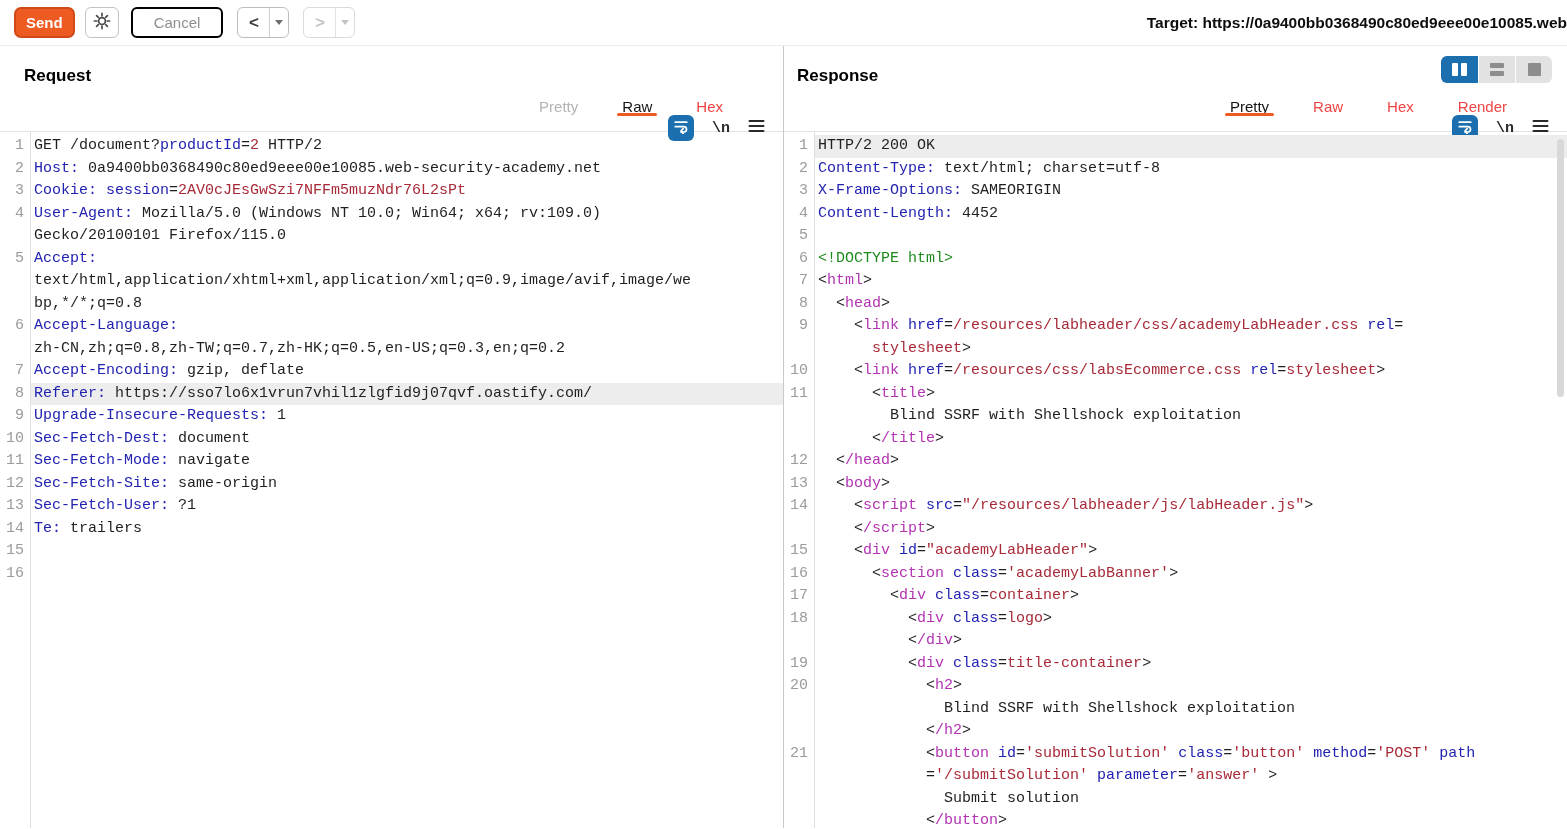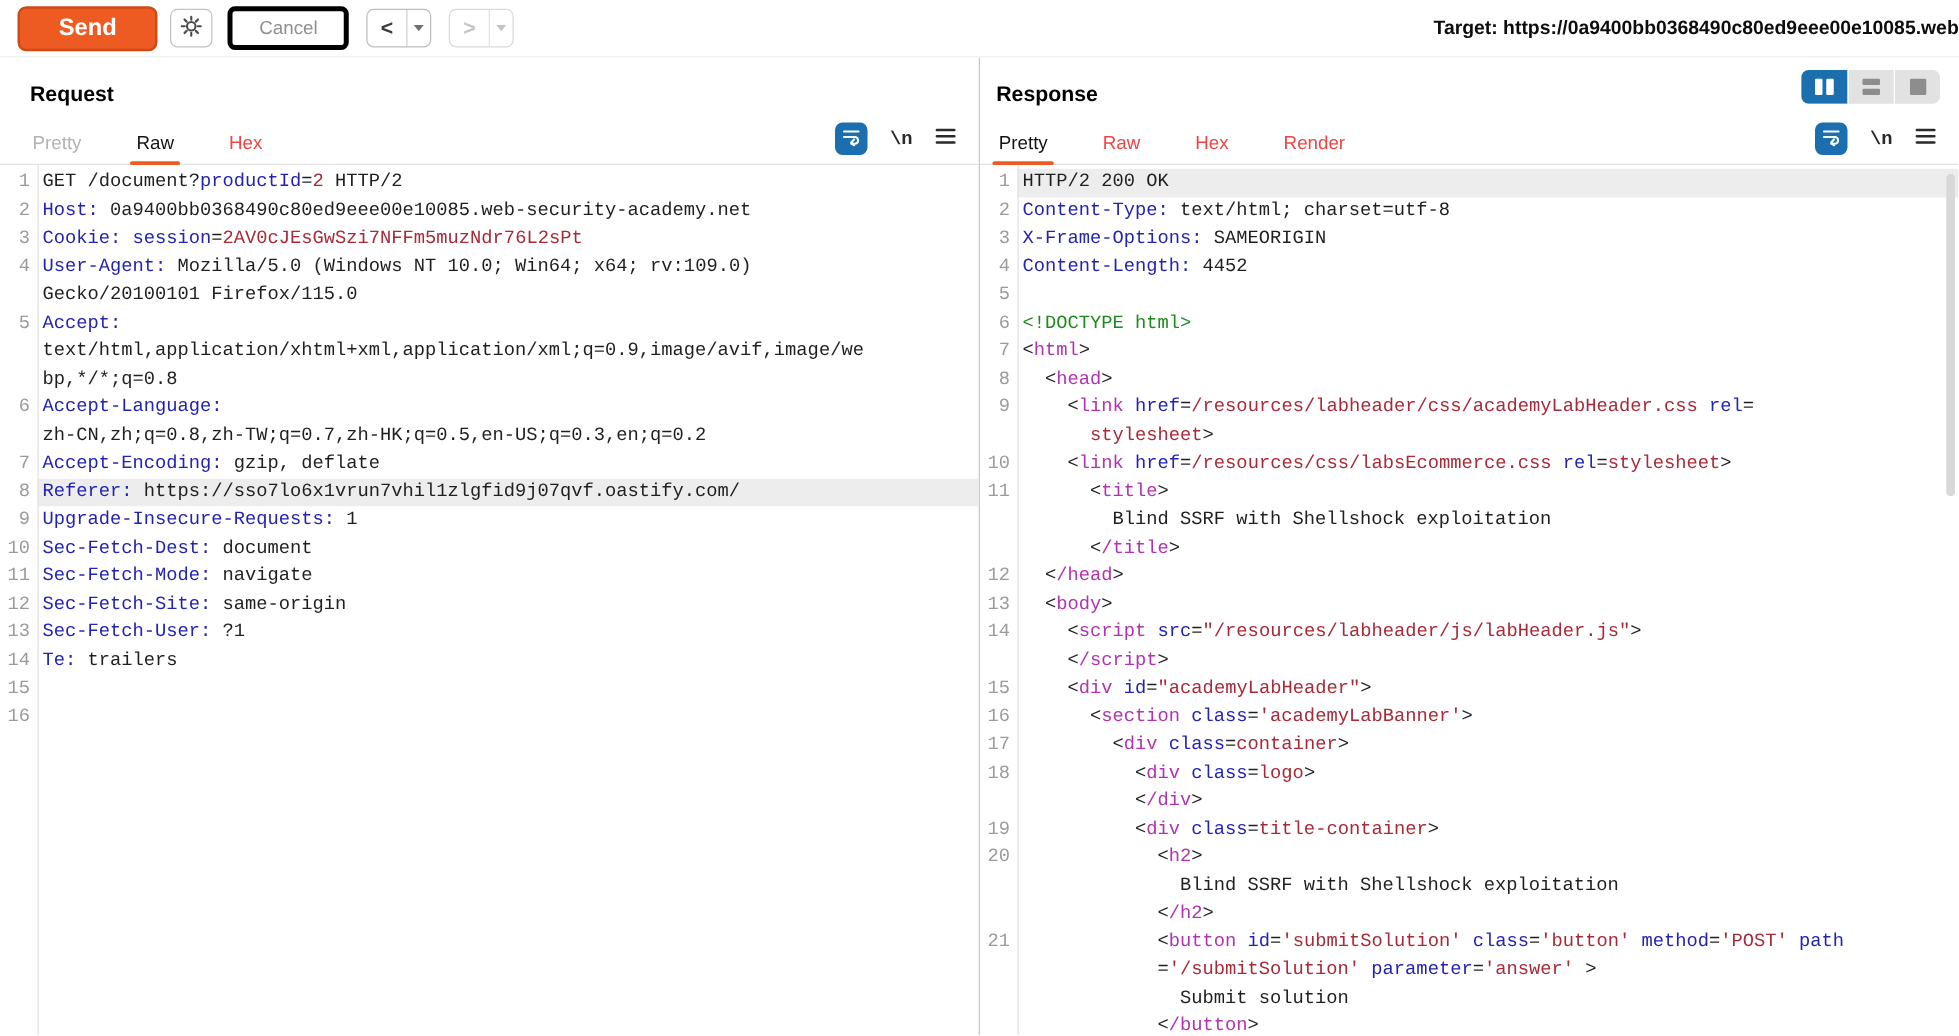--- a/index.html
+++ b/index.html
@@ -7,24 +7,24 @@
     --sd:#1f1f1f; --sb:#2323b2; --sr:#a82a38; --sm:#b232b2; --sg:#1d8a1d;
     --gut:#9b9b9b; --hl:#ededed;
   }
   *{box-sizing:border-box; margin:0; padding:0;}
   html,body{width:1567px; height:829px; overflow:hidden; background:#fff;
     font-family:"Liberation Sans","DejaVu Sans",sans-serif; color:#1a1a1a;}
   
   .toolbar{height:46px; display:flex; align-items:center; padding:0 0 0 14px; gap:10px;
     border-bottom:1px solid #ededed; background:#fff; overflow:hidden;}
   .btn-send{background:var(--orange); border:2px solid #d04a18; color:#fff; font-weight:700;
-    font-size:19px; border-radius:7px; padding:5px 31px; cursor:pointer;}
+    font-size:15px; border-radius:7px; padding:5px 10px; cursor:pointer;}
   .btn-gear{width:34px; height:31px; background:#fff; border:1px solid #c3c3c3; border-radius:6px;
     display:flex; align-items:center; justify-content:center; cursor:pointer;}
-  .btn-cancel{background:#fff; border:4px solid #000000; border-radius:6px; color:#8f8f8f;
+  .btn-cancel{background:#fff; border:2px solid #000000; border-radius:6px; color:#8f8f8f;
     font-size:15px; padding:5px 21px; cursor:pointer; margin-left:2px;}
   .nav-group{display:flex; align-items:stretch; height:31px; border:1px solid #bdbdbd;
     border-radius:6px; overflow:hidden; background:#fff; margin-left:4px;}
   .nav-main{width:32px; display:flex; align-items:center; justify-content:center;
     font-size:17px; font-weight:700; color:#3a3a3a; border-right:1px solid #cfcfcf; cursor:pointer;}
   .nav-caret{width:18px; display:flex; align-items:center; justify-content:center; cursor:pointer;}
   .caret-shape{width:0; height:0; border-left:4px solid transparent; border-right:4px solid transparent;
     border-top:5px solid #6f6f6f;}
   .nav-group.disabled{border-color:#dadada;}
   .nav-group.disabled .nav-main{color:#c4c4c4; border-right-color:#e2e2e2;}
@@ -32,22 +32,22 @@
   .target{margin-left:auto; font-weight:700; font-size:15.5px; white-space:nowrap; color:#0d0d0d;}
   
   .panels{display:flex; height:782px;}
   .panel{background:#fff; overflow:hidden;}
   .panel.request{width:783px;}
   .v-divider{width:1px; background:#c9c9c9;}
   .panel.response{flex:1; position:relative;}
   .panel-head{padding:18px 18px 0 24px;}
   .response .panel-head{padding-left:13px;}
   .panel-title{font-size:17px; font-weight:700; color:#000000; height:24px; line-height:24px;}
-  .tabbar{display:flex; align-items:flex-start; height:34px; margin:10px -18px 0 -24px;
-    padding:0 18px 0 24px; border-bottom:1px solid #e3e3e3;}
+  .tabbar{display:flex; align-items:flex-end; height:34px; margin:10px -18px 0 -24px;
+    padding:0 18px 0 40px; border-bottom:1px solid #e3e3e3;flex-direction:column;}
   .response .tabbar{margin-left:-13px; padding-left:13px;}
   .tab{margin-right:40px; padding:0 2px; font-size:15px; color:#ef4444; height:100%;
     display:flex; align-items:center; position:relative; cursor:pointer;}
   .tab.dim{color:#b3b3b3;}
   .tab.selected{color:#141414;}
   .tab.selected::after{content:""; position:absolute; left:-3px; right:-3px; bottom:-1px;
     height:3px; background:var(--orange); border-radius:2px;}
   .icon-cluster{margin-left:auto; display:flex; align-items:center; gap:18px;}
   .wrap-btn{width:26px; height:26px; border-radius:6px; background:var(--burp-blue);
     display:flex; align-items:center; justify-content:center; cursor:pointer;}

